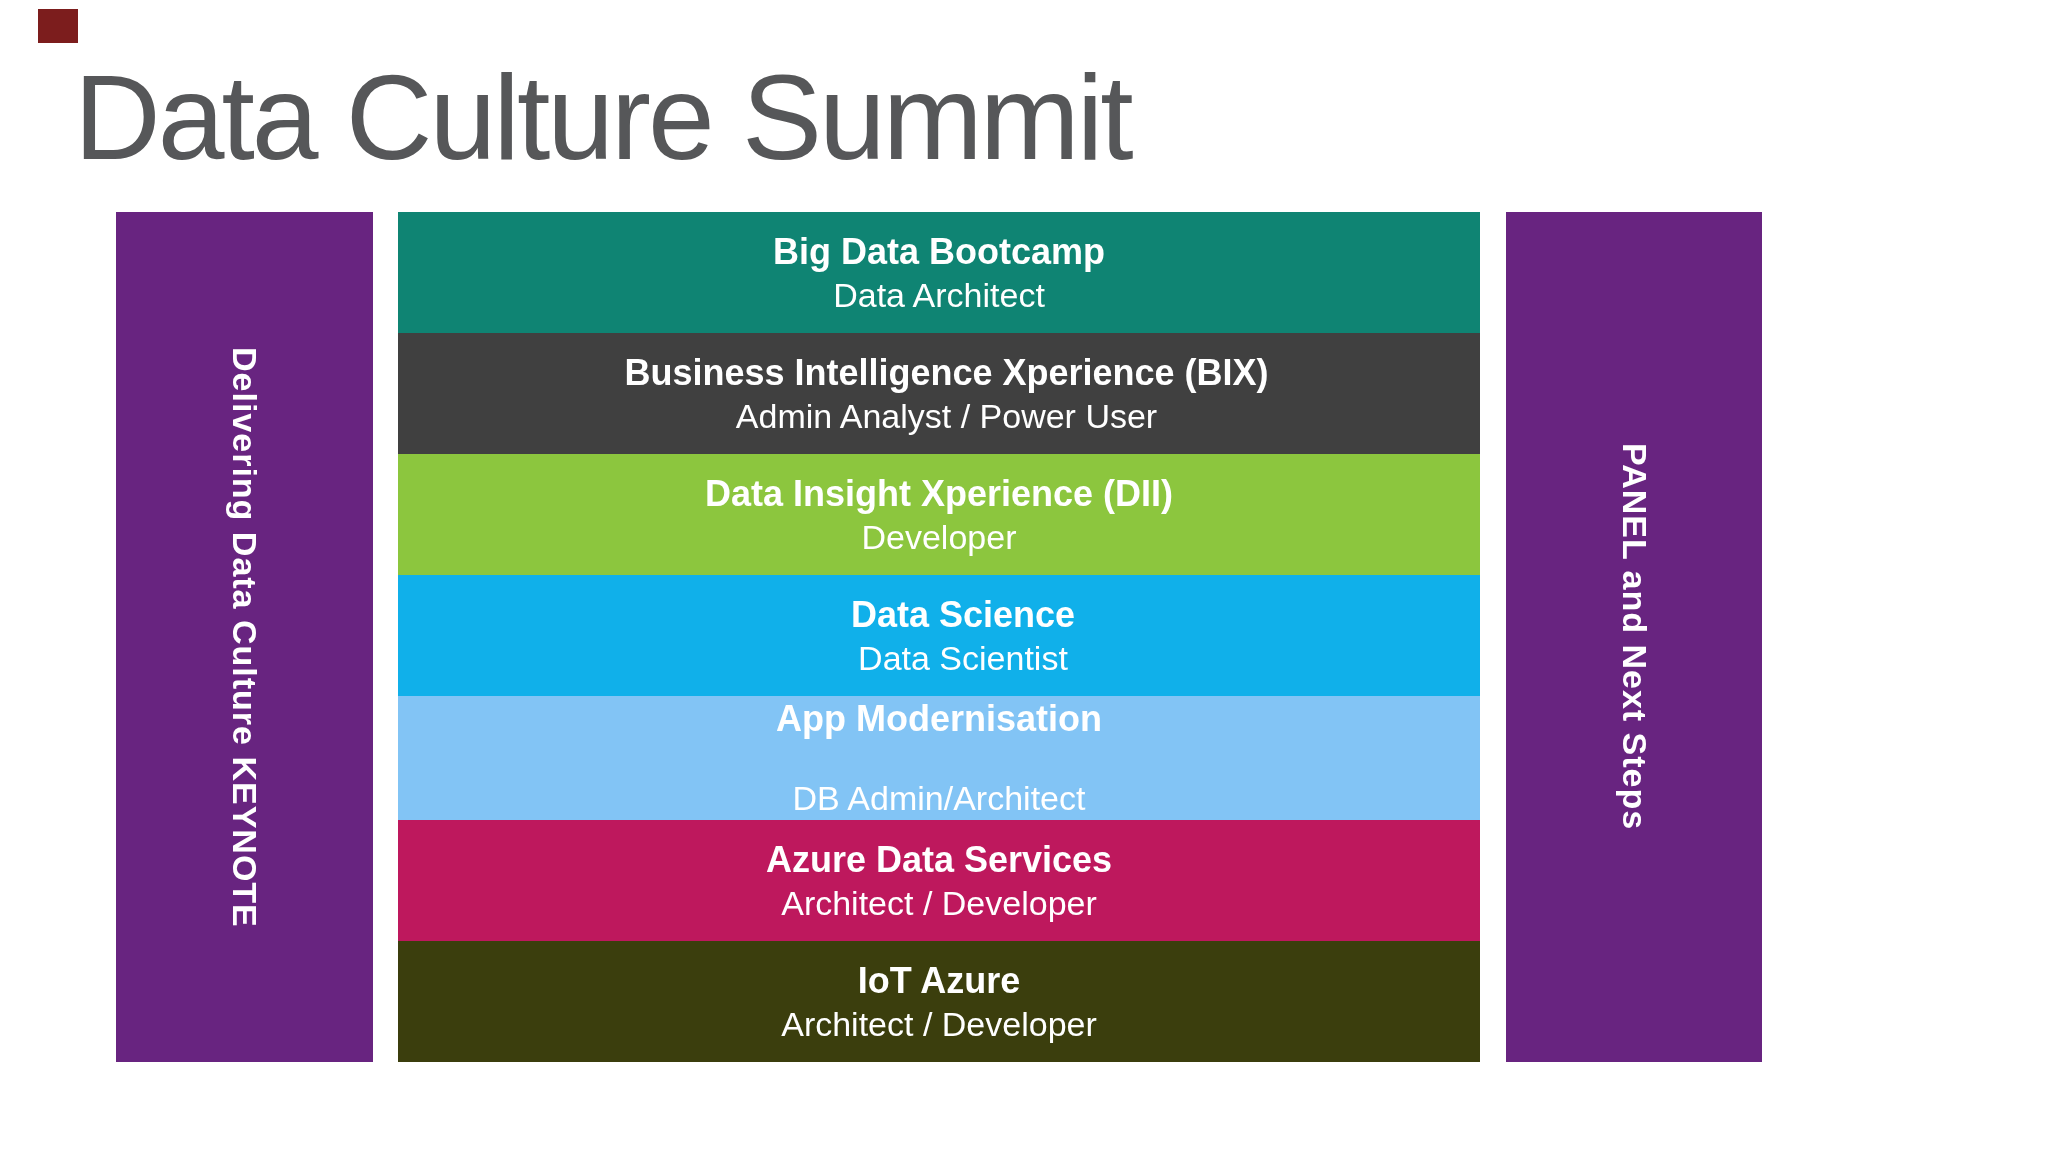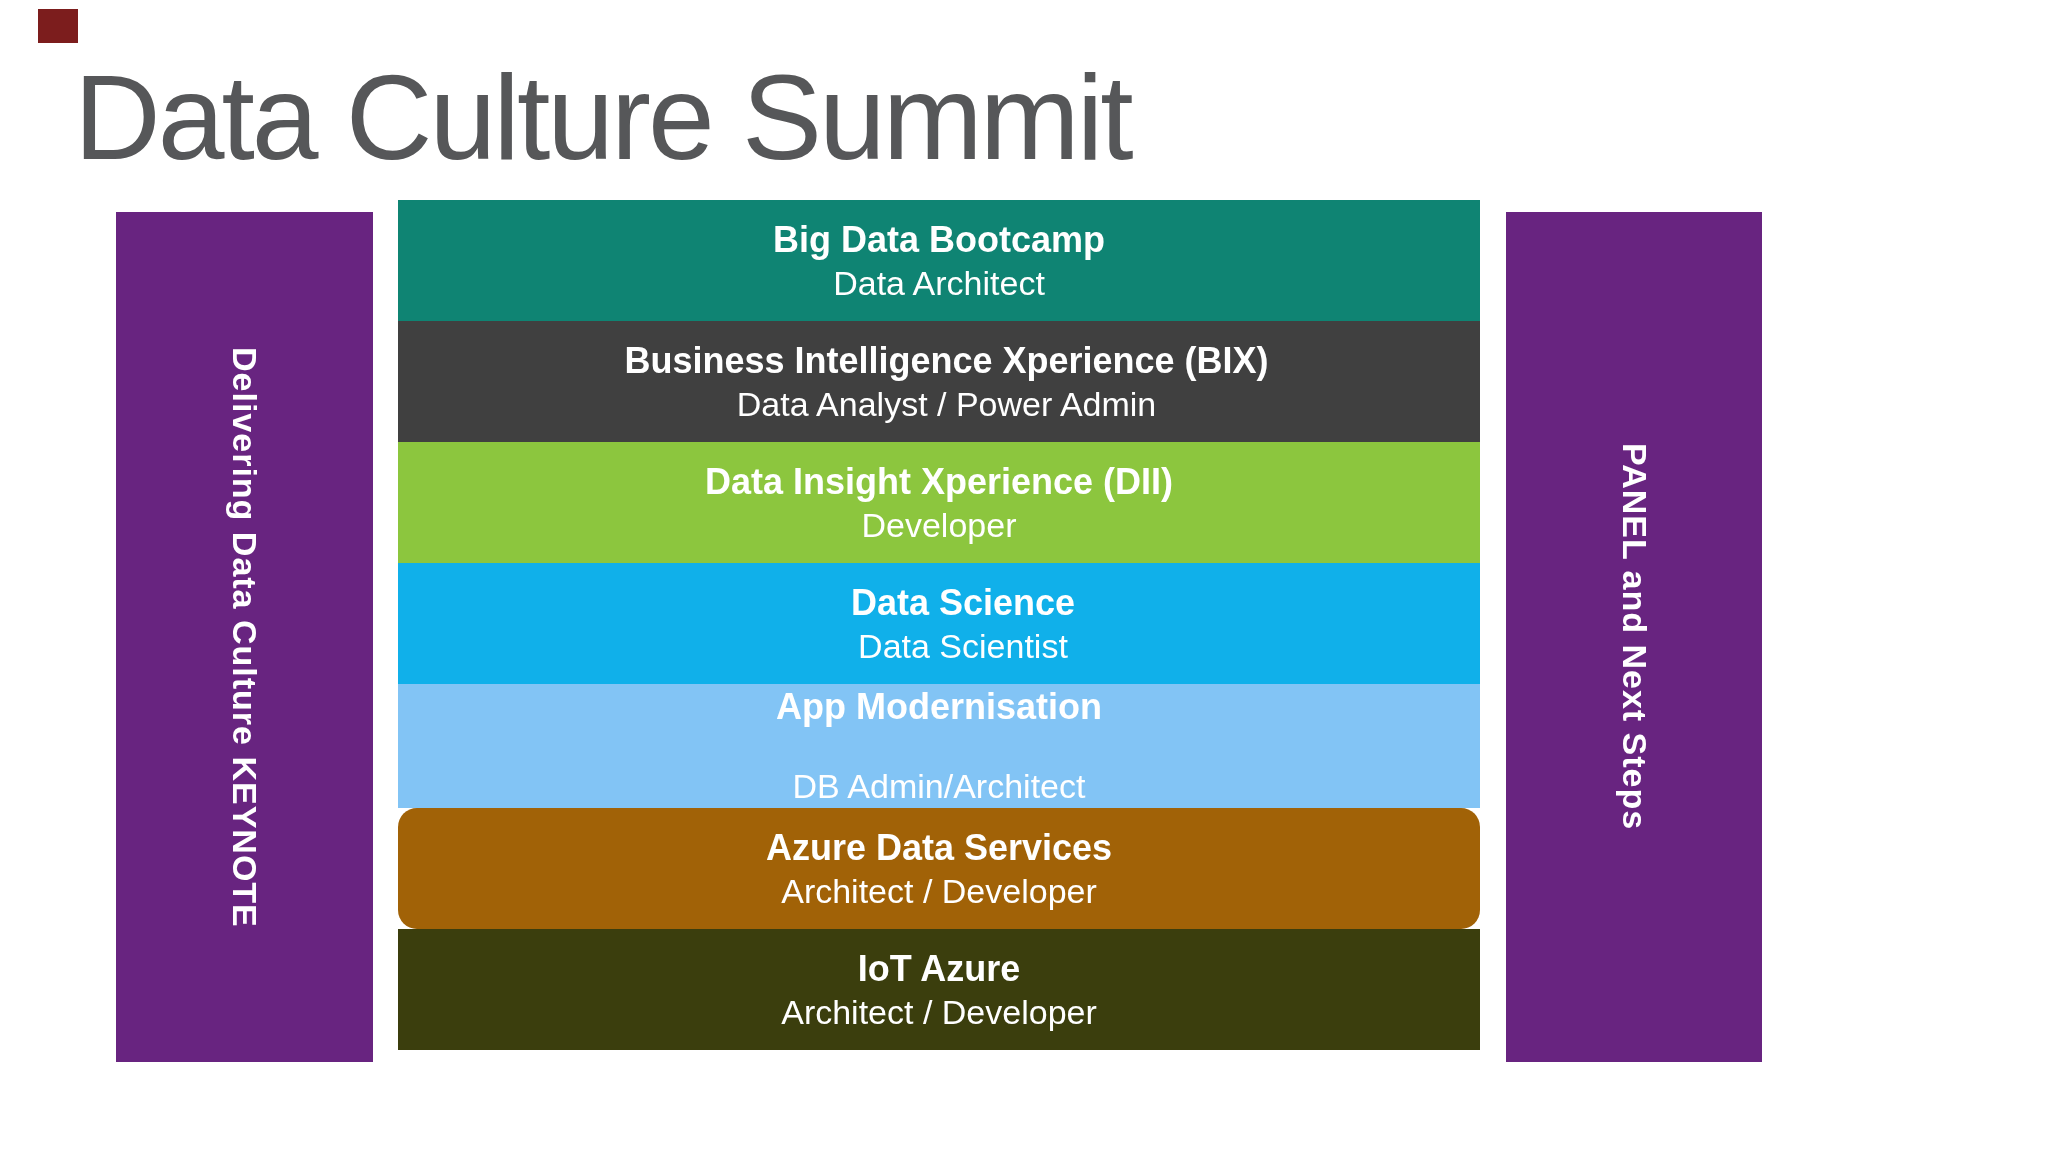--- a/index.html
+++ b/index.html
@@ -48,21 +48,21 @@
     text-orientation: sideways;
     color: #ffffff;
     font-weight: bold;
     font-size: 34px;
     letter-spacing: 1px;
     white-space: nowrap;
   }
   .tracks {
     position: absolute;
     left: 398px;
-    top: 200px;
+    top: 212px;
     width: 1082px;
     height: 850px;
     display: flex;
     flex-direction: column;
   }
   .track {
     flex: 1 1 0;
     display: flex;
     flex-direction: column;
     align-items: center;
@@ -94,35 +94,35 @@
     <span class="vtext">Delivering Data Culture KEYNOTE</span>
   </div>
 
   <div class="tracks">
     <div class="track" style="background-color: rgb(15, 132, 115);">
       <div class="track-name">Big Data Bootcamp</div>
       <div class="track-audience">Data Architect</div>
     </div>
     <div class="track" style="background-color: #404040; padding-left: 15px;">
       <div class="track-name">Business Intelligence Xperience (BIX)</div>
-      <div class="track-audience">Data Analyst / Power Admin</div>
+      <div class="track-audience">Admin Analyst / Power User</div>
     </div>
     <div class="track" style="background-color: rgb(140, 198, 62);">
       <div class="track-name">Data Insight Xperience (DII)</div>
       <div class="track-audience">Developer</div>
     </div>
     <div class="track" style="background-color: rgb(16, 176, 234); padding-left: 48px;">
       <div class="track-name">Data Science</div>
       <div class="track-audience">Data Scientist</div>
     </div>
     <div class="track" style="background-color: rgb(130, 196, 245); gap: 36px;">
       <div class="track-name">App Modernisation</div>
       <div class="track-audience">DB Admin/Architect</div>
     </div>
-    <div class="track" style="background-color: #a16207; border-radius: 19px;">
+    <div class="track" style="background-color: #be185d;">
       <div class="track-name">Azure Data Services</div>
       <div class="track-audience">Architect / Developer</div>
     </div>
     <div class="track" style="background-color: rgb(59, 62, 13);">
       <div class="track-name">IoT Azure</div>
       <div class="track-audience">Architect / Developer</div>
     </div>
   </div>
 
   <div class="banner banner-right" style="background-color: rgb(104, 36, 128);">

